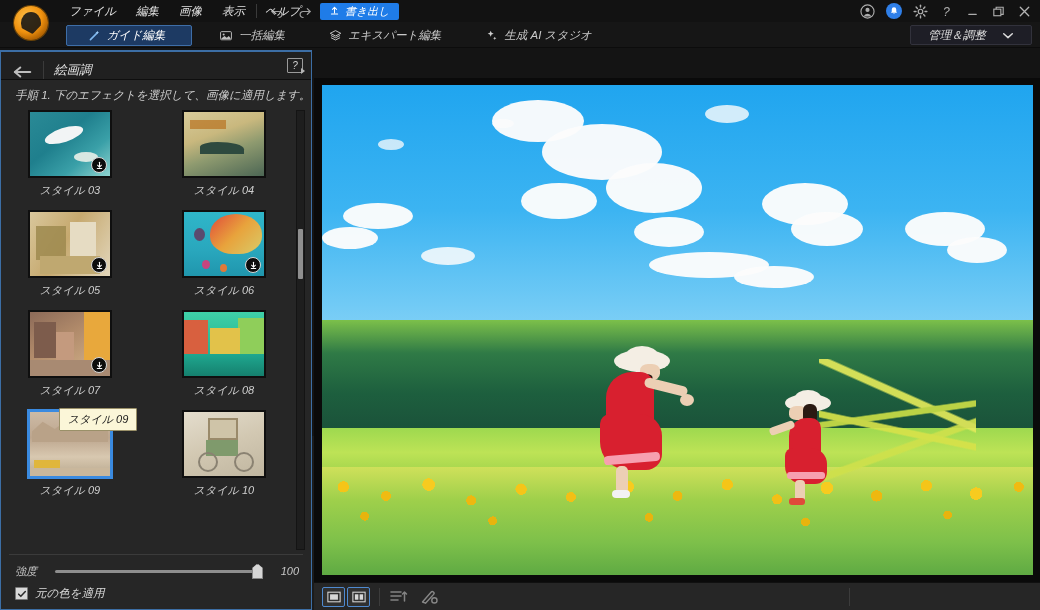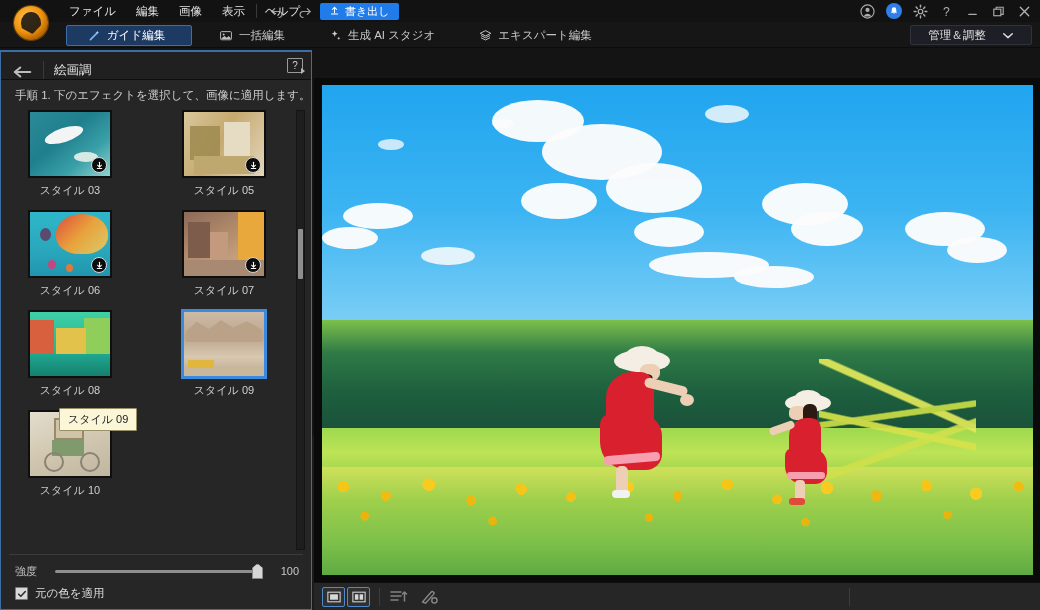--- a/index.html
+++ b/index.html
@@ -4,21 +4,21 @@
 <style>
   * { box-sizing: border-box; margin: 0; padding: 0; }
   html, body {
     width: 1040px; height: 610px;
     background: #1b1b1b;
     font-family: "Liberation Sans", "DejaVu Sans", sans-serif;
     overflow: hidden;
     color: #d8d8d8;
     -webkit-font-smoothing: antialiased;
   }
-  .app { position: relative; width: 1040px; height: 436px; background: #141414; }
+  .app { position: relative; width: 1040px; height: 436px; background: #141414; font-style: italic; }
 
   
   .topbar {
     position: absolute; left: 0; top: 0; width: 1040px; height: 22px;
     background: #121212;
   }
   .logo {
     position: absolute; left: 14px; top: 6px; width: 34px; height: 34px;
     border-radius: 50%;
     background: radial-gradient(circle at 38% 34%, #ffc24a 0%, #f0920f 48%, #a85c00 78%, #2a1a05 100%);
@@ -387,33 +387,33 @@
         <svg width="14" height="13" viewBox="0 0 18 16">
           <rect x="2" y="3" width="14" height="10.5" rx="1.4" fill="none" stroke="#bfbfbf" stroke-width="1.2"></rect>
           <circle cx="6" cy="6.8" r="1.3" fill="#bfbfbf"></circle>
           <path d="M3 12 L7 8.6 L10 11 L12.6 8.8 L15 11.4 V12.5 H3z" fill="#bfbfbf"></path>
         </svg>
         <span>一括編集</span>
       </div>
 
       <div class="tab">
         <svg width="13" height="13" viewBox="0 0 16 16">
-          <path d="M7 2 l1.1 2.6 2.6 1.1 -2.6 1.1 -1.1 2.6 -1.1-2.6 -2.6-1.1 2.6-1.1z" fill="#cfcfcf"></path>
-          <path d="M12 9.5 l.6 1.4 1.4.6 -1.4.6 -.6 1.4 -.6-1.4 -1.4-.6 1.4-.6z" fill="#cfcfcf"></path>
-        </svg>
-        <span>生成 AI スタジオ</span>
-      </div>
-
-      <div class="tab">
-        <svg width="13" height="13" viewBox="0 0 16 16">
           <path d="M8 2 L14.5 5.3 L8 8.6 L1.5 5.3z" fill="none" stroke="#c5c5c5" stroke-width="1.2" stroke-linejoin="round"></path>
           <path d="M2.4 8 L8 10.8 L13.6 8" fill="none" stroke="#c5c5c5" stroke-width="1.2" stroke-linejoin="round"></path>
           <path d="M2.4 10.7 L8 13.5 L13.6 10.7" fill="none" stroke="#c5c5c5" stroke-width="1.2" stroke-linejoin="round"></path>
         </svg>
         <span>エキスパート編集</span>
+      </div>
+
+      <div class="tab">
+        <svg width="13" height="13" viewBox="0 0 16 16">
+          <path d="M7 2 l1.1 2.6 2.6 1.1 -2.6 1.1 -1.1 2.6 -1.1-2.6 -2.6-1.1 2.6-1.1z" fill="#cfcfcf"></path>
+          <path d="M12 9.5 l.6 1.4 1.4.6 -1.4.6 -.6 1.4 -.6-1.4 -1.4-.6 1.4-.6z" fill="#cfcfcf"></path>
+        </svg>
+        <span>生成 AI スタジオ</span>
       </div>
     </div>
 
     <div class="manage-btn">
       <span>管理＆調整</span>
       <svg width="12" height="9" viewBox="0 0 14 10">
         <path d="M2 3 L7 7.5 L12 3" fill="none" stroke="#dcdcdc" stroke-width="1.7" stroke-linecap="round" stroke-linejoin="round"></path>
       </svg>
     </div>
   </div>
@@ -443,20 +443,27 @@
               <svg width="9" height="9" viewBox="0 0 14 14">
                   <path d="M7 2 V9" stroke="#fff" stroke-width="1.6" stroke-linecap="round"></path>
                   <path d="M4 6.5 L7 9.5 L10 6.5" fill="none" stroke="#fff" stroke-width="1.6" stroke-linecap="round" stroke-linejoin="round"></path>
                   <path d="M3.5 11.5 h7" stroke="#fff" stroke-width="1.6" stroke-linecap="round"></path>
                 </svg>
             </div>
           </div>
           <div class="style-label">スタイル 03</div>
         </div>
 
+        <div class="style-cell">
+          <div class="style-thumb" style="background:linear-gradient(160deg,#d8cb9a 0%,#c9b87e 35%,#8e9a6f 60%,#4c6654 100%);">
+            <div style="position:absolute;left:6px;top:8px;width:36px;height:9px;background:#b8721f;opacity:.7;"></div>
+            <div style="position:absolute;left:16px;top:30px;width:44px;height:12px;background:#2e4a3f;border-radius:40% 60% 0 0;"></div>
+          </div>
+          <div class="style-label">スタイル 04</div>
+        </div>
 
         <div class="style-cell">
           <div class="style-thumb" style="background:linear-gradient(120deg,#d9c79c 0%,#c6a96f 45%,#e2d6bb 100%);">
             <div style="position:absolute;left:6px;top:14px;width:30px;height:34px;background:#9e8a4f;opacity:.85;"></div>
             <div style="position:absolute;left:40px;top:10px;width:26px;height:44px;background:#e6dcc3;"></div>
             <div style="position:absolute;left:10px;top:44px;width:60px;height:18px;background:#bfa870;"></div>
             <div class="dl-badge">
               <svg width="9" height="9" viewBox="0 0 14 14">
                   <path d="M7 2 V9" stroke="#fff" stroke-width="1.6" stroke-linecap="round"></path>
                   <path d="M4 6.5 L7 9.5 L10 6.5" fill="none" stroke="#fff" stroke-width="1.6" stroke-linecap="round" stroke-linejoin="round"></path>

